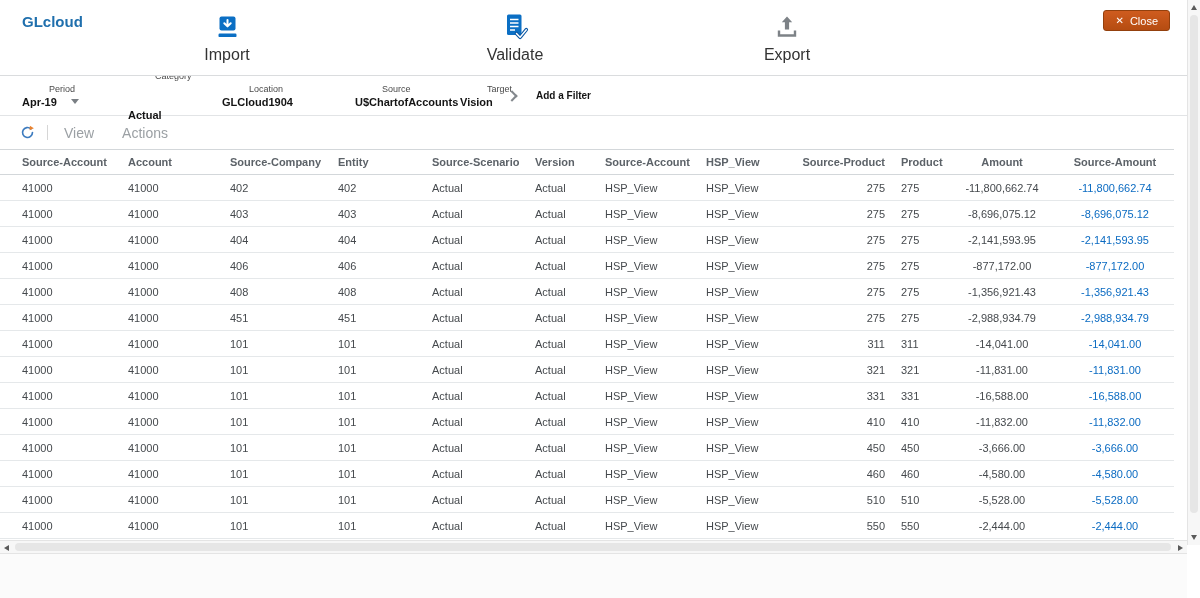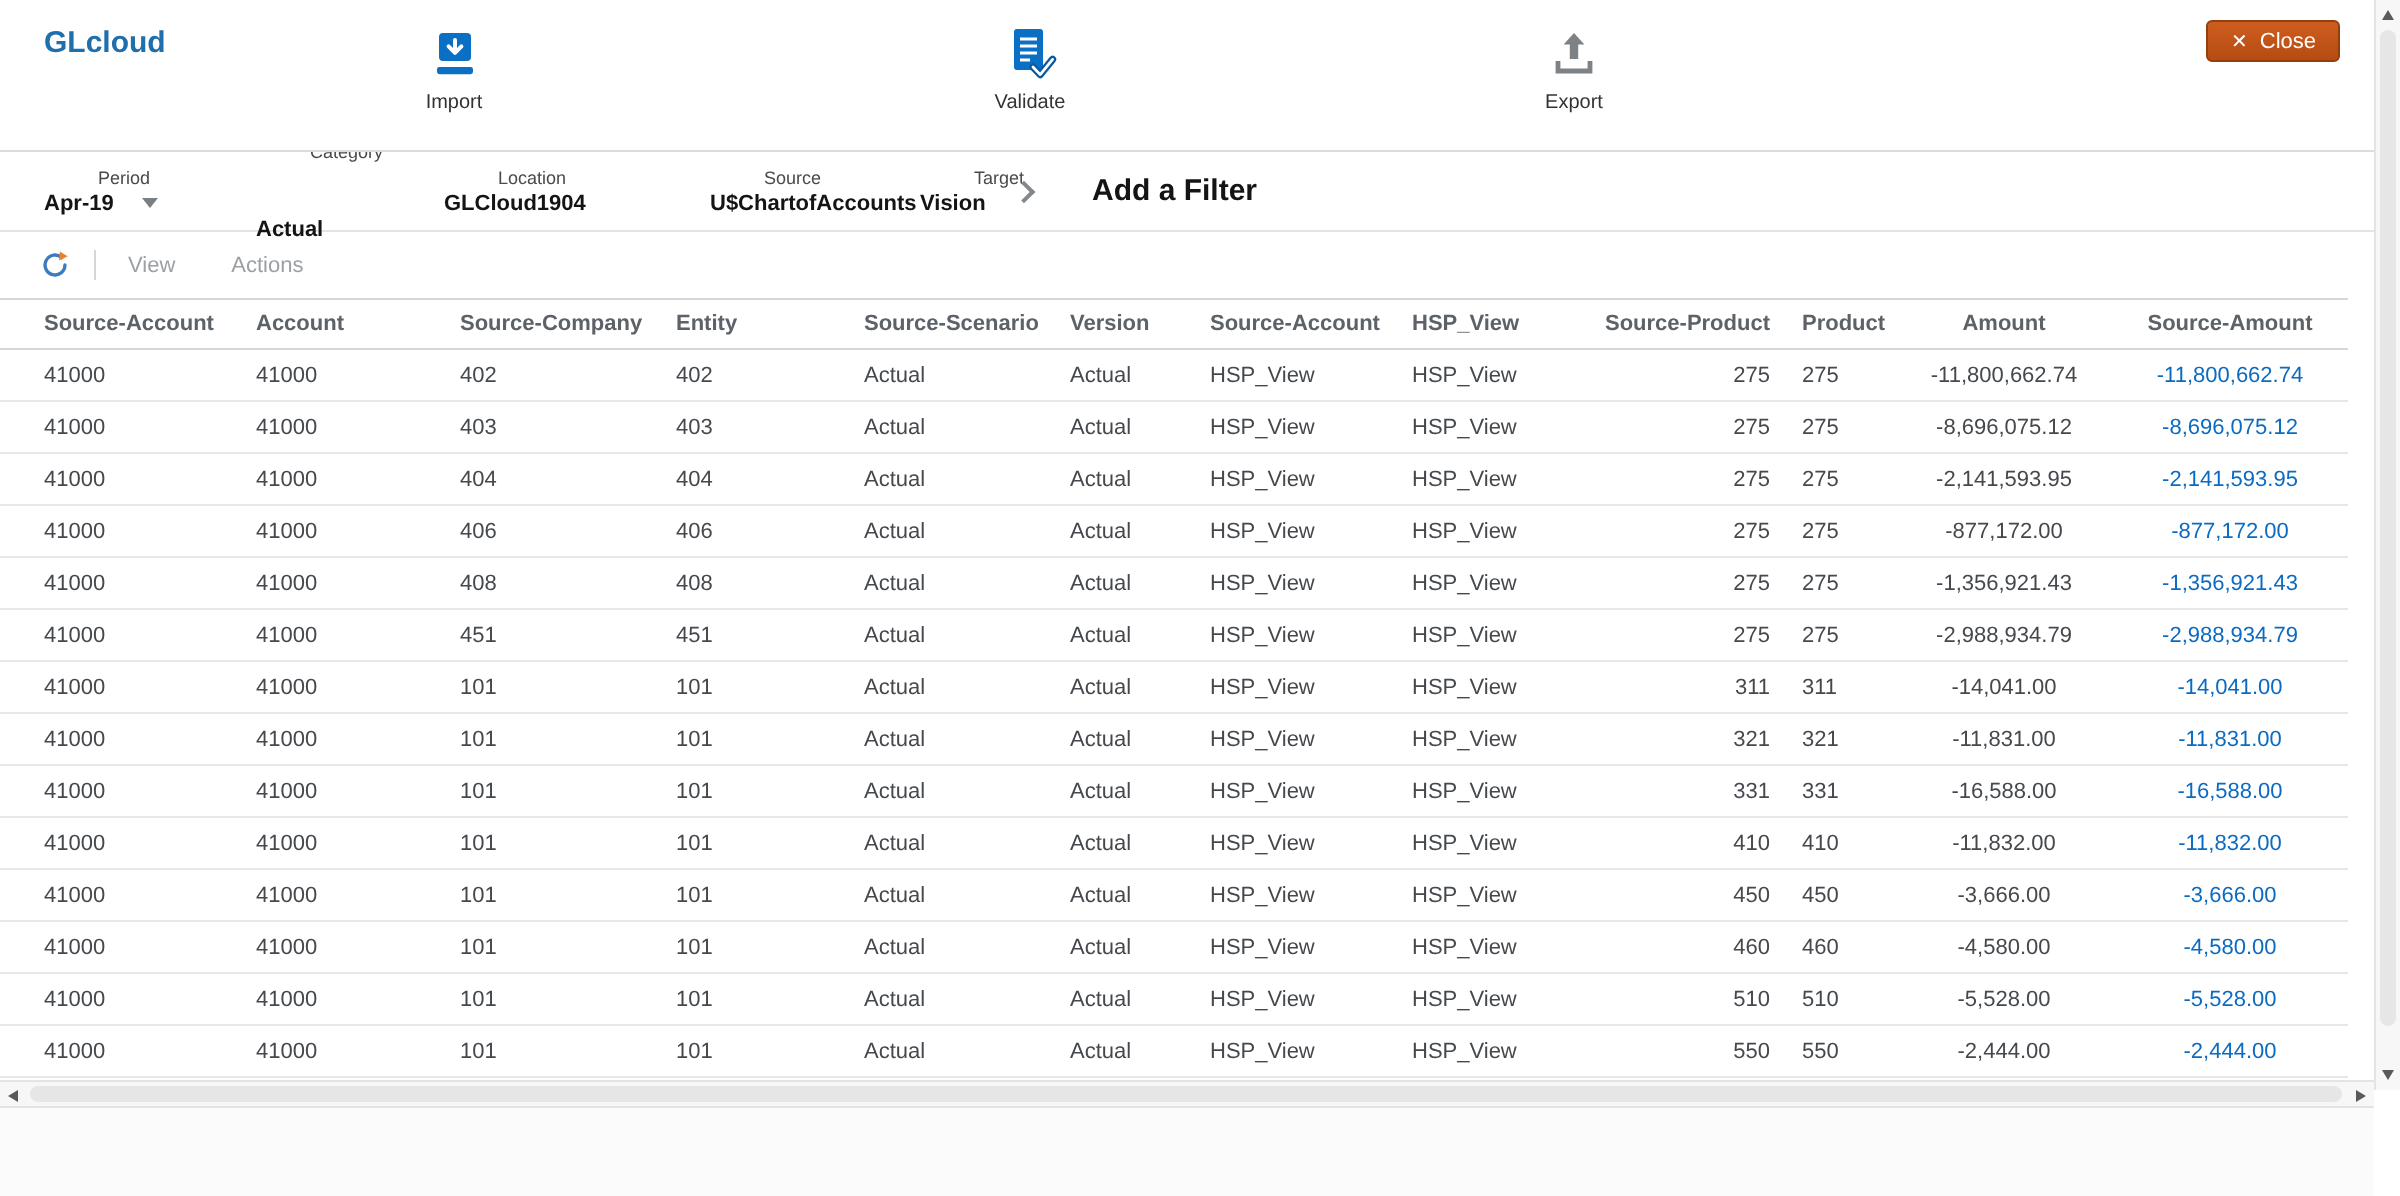--- a/index.html
+++ b/index.html
@@ -5,47 +5,47 @@
   * { box-sizing: border-box; margin: 0; padding: 0; }
   html,body { width:1200px; height:598px; overflow:hidden; background:#fff;
     font-family:"Liberation Sans", sans-serif; }
   .app { position:relative; width:1200px; height:598px; background:#fff; overflow:hidden; }
 
   
   .top-header { position:relative; height:76px; border-bottom:1px solid #dadcde; background:#fff; }
   .app-title { position:absolute; left:22px; top:13px; font-size:15px; font-weight:bold; color:#1f6fad; }
   .hdr-action { position:absolute; top:12px; width:100px; transform:translateX(-50%); text-align:center; cursor:pointer; }
   .hdr-action .icon-wrap { height:30px; display:flex; align-items:center; justify-content:center; }
-  .hdr-action .lbl { margin-top:4px; font-size:10px; color:#333; }
+  .hdr-action .lbl { margin-top:4px; font-size:16px; color:#333; }
   #act-import { left:227px; } #act-validate { left:515px; }
   #act-export { left:787px; } #act-check { left:1037px; }
   .close-btn { position:absolute; right:30px; top:10px; height:21px; padding:0 11px;
     background:linear-gradient(#cf5c1f,#b54c11); border:1px solid #93400d; border-radius:3px;
     color:#fff; font-size:11px; display:flex; align-items:center; gap:6px; cursor:pointer;
     font-family:"Liberation Sans", sans-serif; }
   .close-btn .x { font-size:10px; }
 
   
   .pov { height:40px; border-bottom:1px solid #e2e4e6; display:flex; align-items:center; padding-left:22px; background:#fff; }
   .pov-field { display:flex; flex-direction:column; justify-content:center; }
   .pov-label { font-size:9px; color:#4a4a4a; margin-bottom:2px;margin-left:27px; }
   .pov-value { font-size:11px; font-weight:bold; color:#141414; display:flex; align-items:center; white-space:nowrap; }
   .pov-f0 { width:106px; } .pov-f1 { width:94px;gap:26px; } .pov-f2 { width:133px; }
   .pov-f3 { width:105px; } .pov-f4 { width:46px; }
   .dd-caret { width:0; height:0; border-left:4px solid transparent; border-right:4px solid transparent;
     border-top:5px solid #7a7f84; margin-left:14px; display:inline-block; cursor:pointer; }
   .pov-chevron { width:8px; height:8px; border-top:2px solid #83888d; border-right:2px solid #83888d;
     transform:rotate(45deg); margin:0 4px 0 2px; display:inline-block; cursor:pointer; }
-  .add-filter { font-size:15px; font-weight:bold; color:#141414; margin-left:26px; cursor:pointer; }
+  .add-filter { font-size:10px; font-weight:bold; color:#141414; margin-left:16px; cursor:pointer; }
 
   
   .grid-toolbar { height:33px; display:flex; align-items:center; padding-left:20px; background:#fff; }
   .refresh-btn { margin-right:12px; cursor:pointer; display:flex; align-items:center; }
   .vdiv { width:1px; height:15px; background:#d6d6d6; margin-right:16px; }
-  .menu-item { font-size:11px; color:#9ba0a4; margin-right:28px; cursor:pointer; }
+  .menu-item { font-size:14px; color:#9ba0a4; margin-right:28px; cursor:pointer; }
 
   
   .table-wrap { width:1187px; overflow:hidden; }
   table { border-collapse:collapse; table-layout:fixed; width:1174px; }
   th { border-top:1px solid #d3d7da; border-bottom:1px solid #d3d7da; font-size:11px; font-weight:bold;
     color:#5c6268; text-align:left; padding:6px 8px; white-space:nowrap; overflow:hidden; }
   td { font-size:11px; color:#45494d; padding:0 8px; height:26px; border-bottom:1px solid #e5e8ea;
     white-space:nowrap; overflow:hidden; background:#fff; }
   th:nth-child(1), td:nth-child(1) { width:120px; padding-left:22px; }
   th:nth-child(2), td:nth-child(2) { width:102px; }

